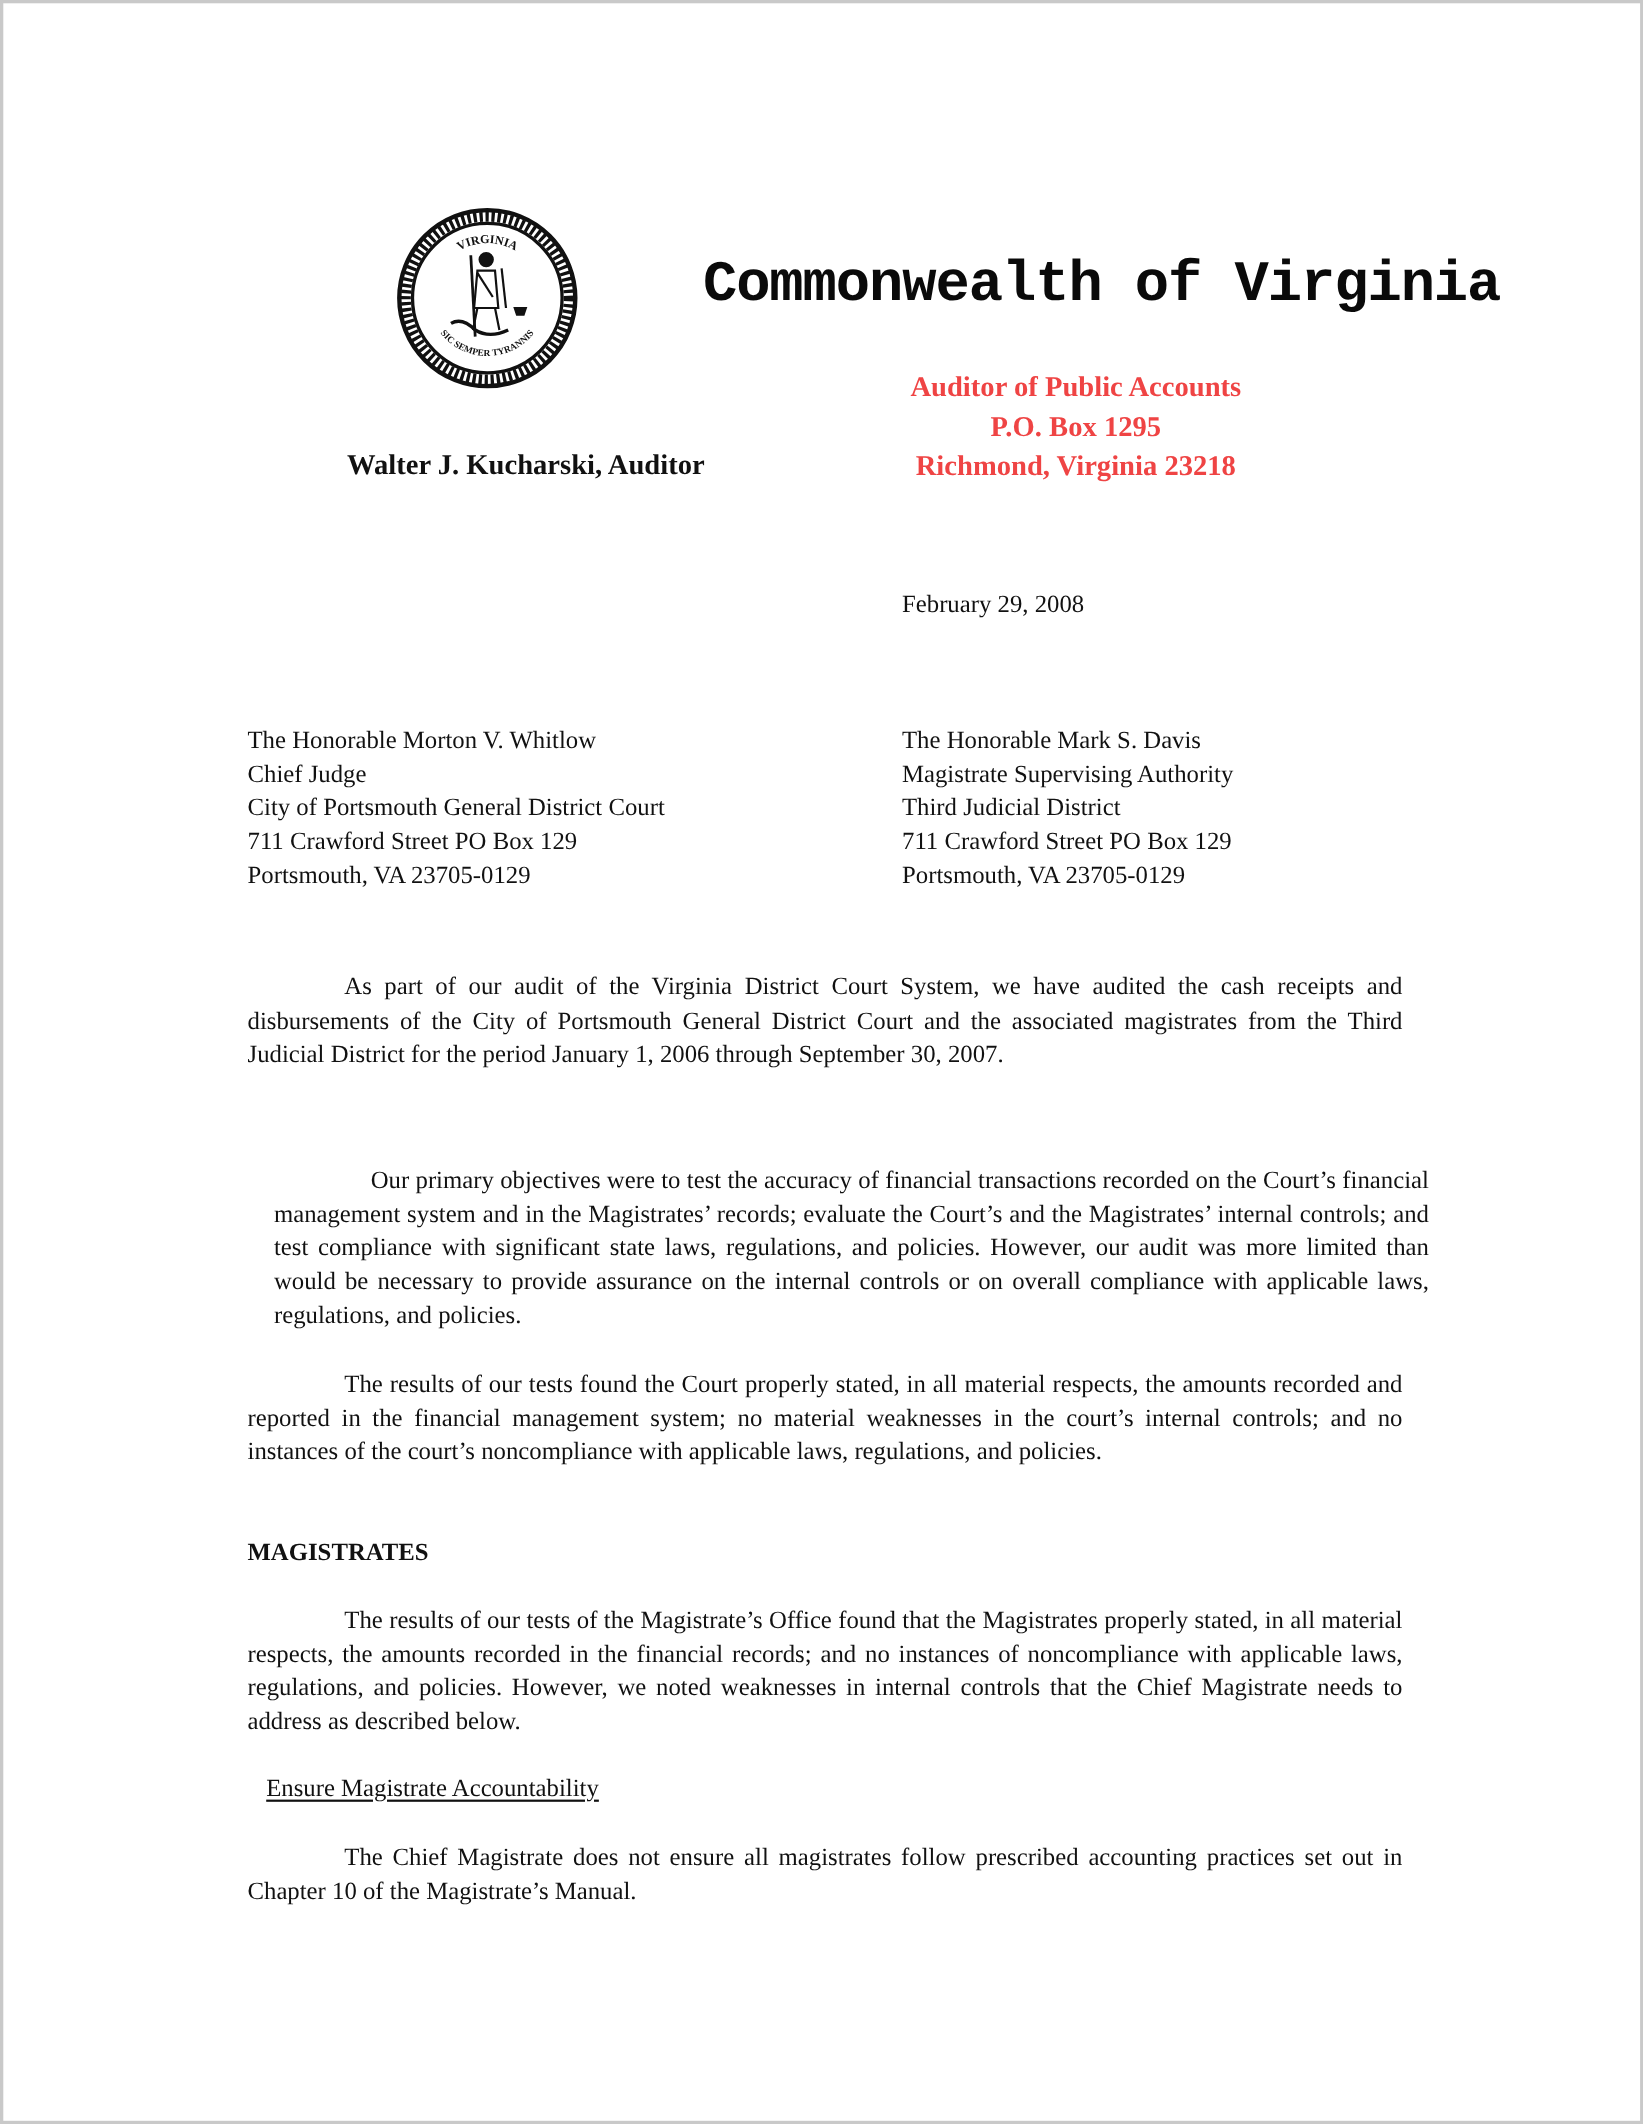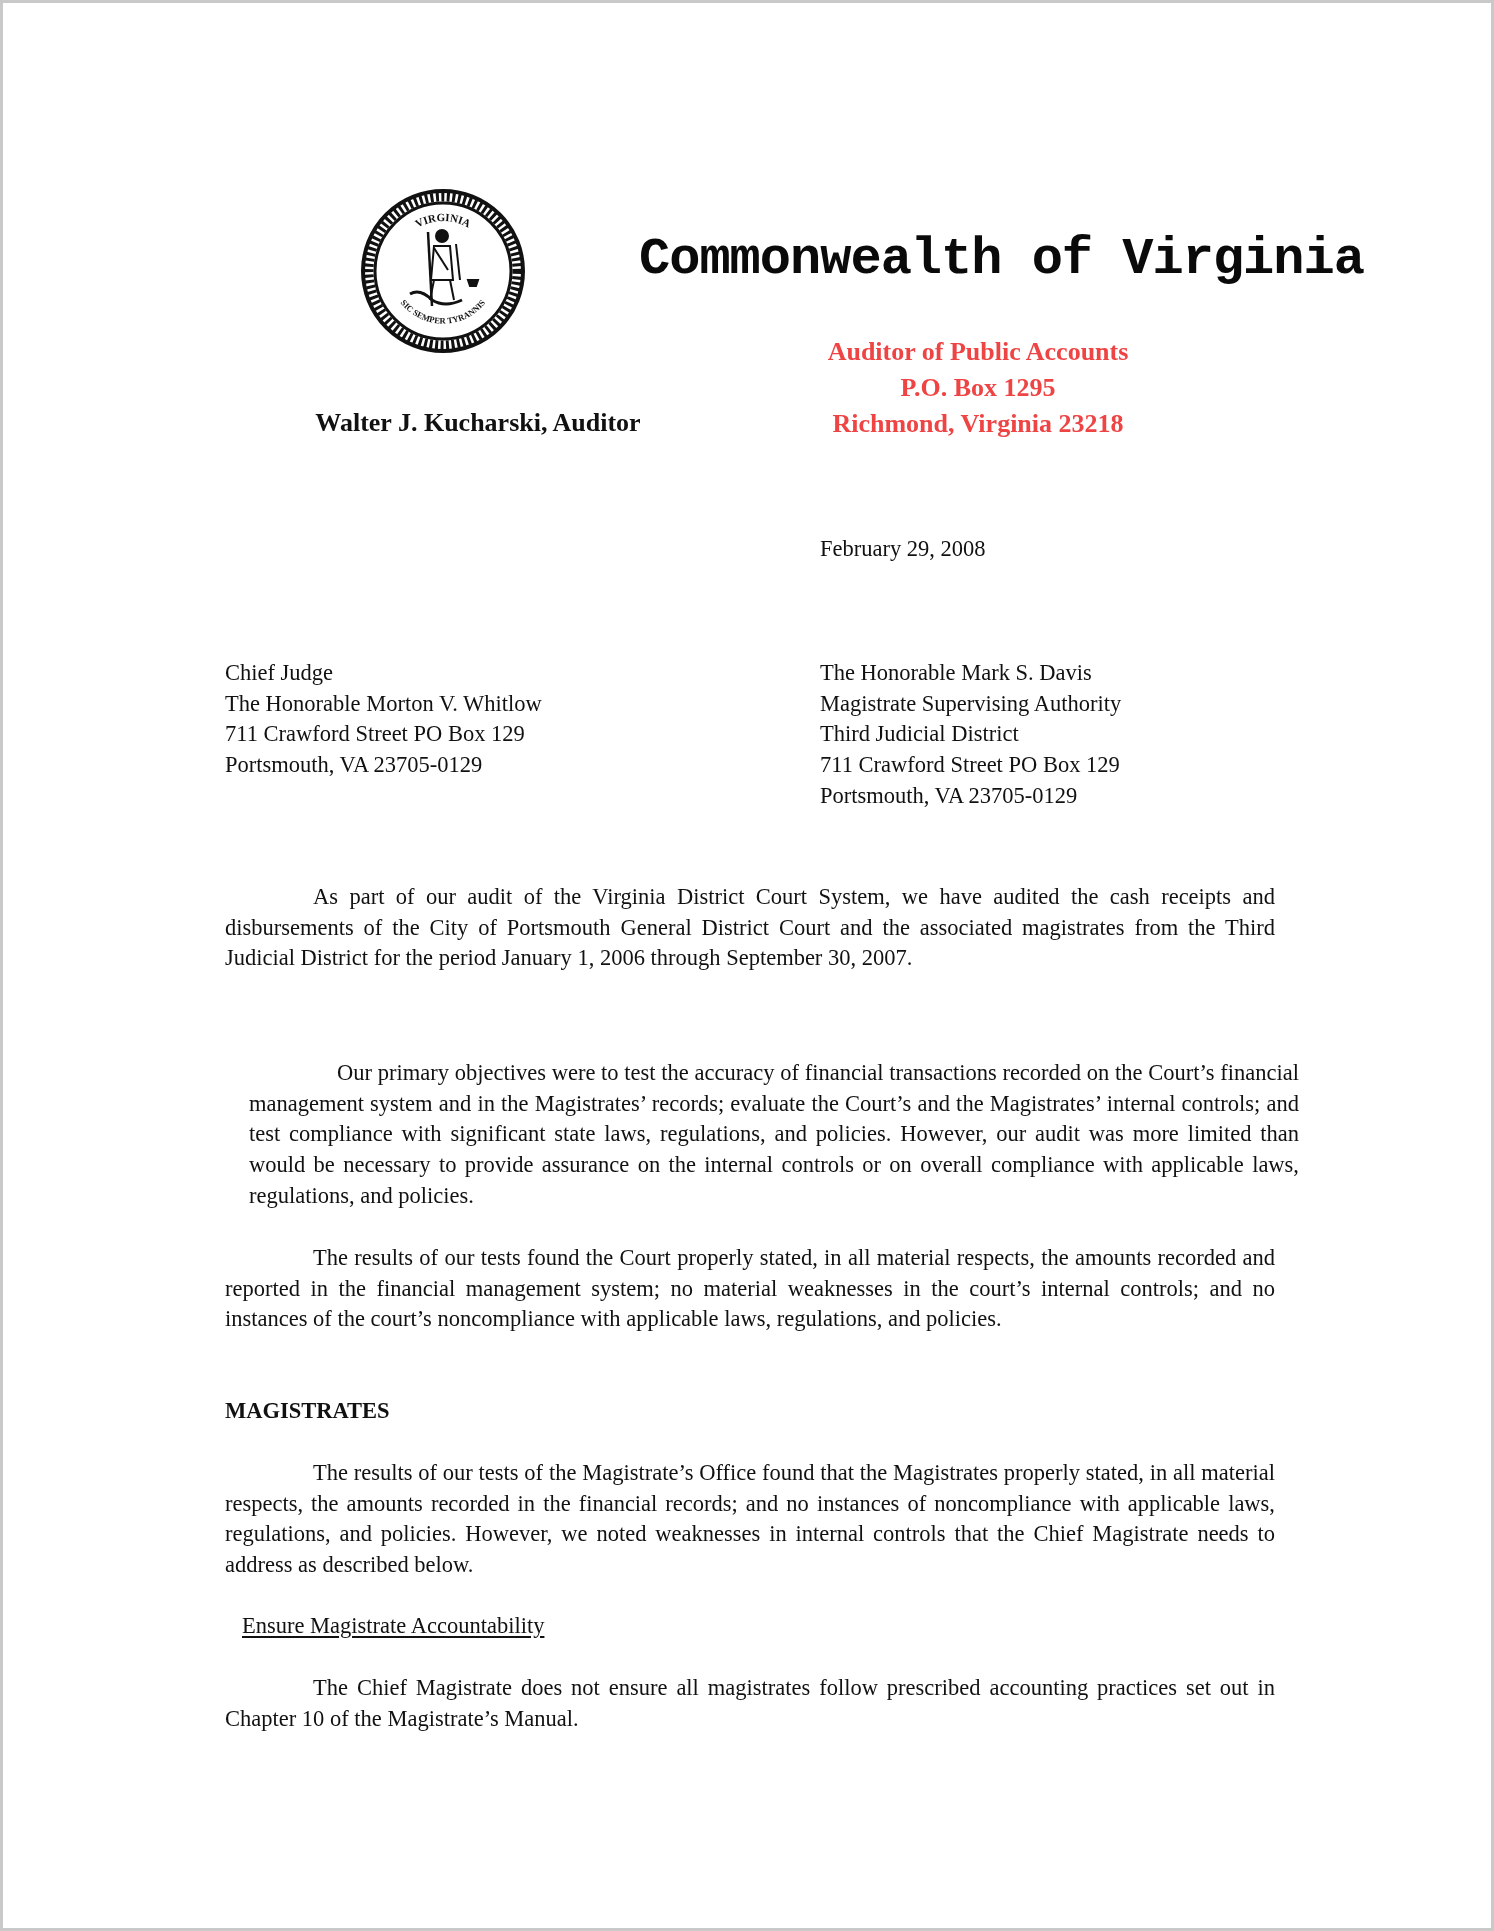--- a/index.html
+++ b/index.html
@@ -169,22 +169,23 @@
     <div>Auditor of Public Accounts</div>
     <div>P.O. Box 1295</div>
     <div>Richmond, Virginia 23218</div>
   </div>
 
   <div class="abs letterhead-left">Walter J. Kucharski, Auditor</div>
 
   <div class="abs date">February 29, 2008</div>
 
   <div class="abs addr addr-left">
+    <div>The Honorable Morton V. Whitlow</div>
     <div>Chief Judge</div>
-    <div>The Honorable Morton V. Whitlow</div>
+    <div>City of Portsmouth General District Court</div>
     <div>711 Crawford Street PO Box 129</div>
     <div>Portsmouth, VA  23705-0129</div>
   </div>
   <div class="abs addr addr-right">
     <div>The Honorable Mark S. Davis</div>
     <div>Magistrate Supervising Authority</div>
     <div>Third Judicial District</div>
     <div>711 Crawford Street PO Box 129</div>
     <div>Portsmouth, VA  23705-0129</div>
   </div>

